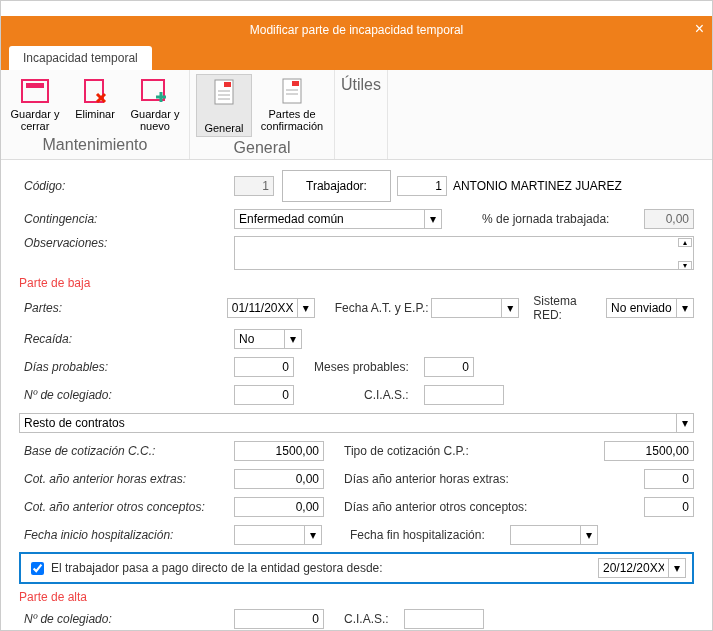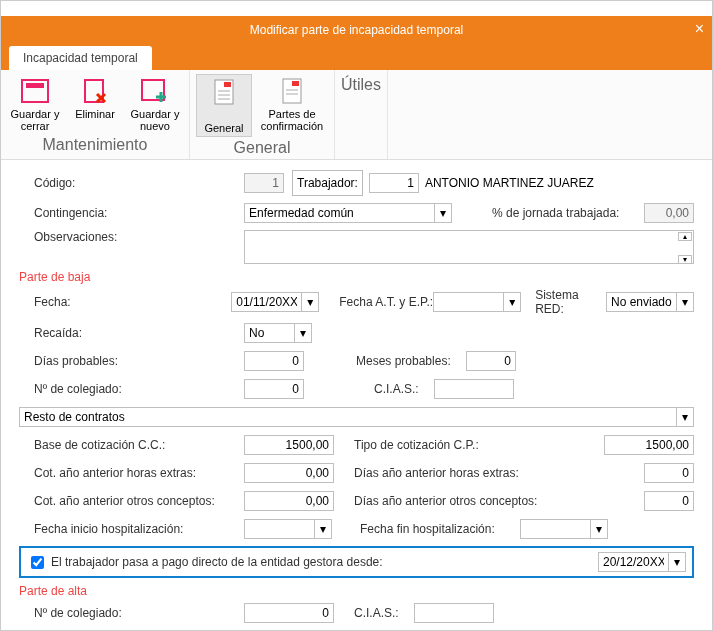--- a/index.html
+++ b/index.html
@@ -12,21 +12,21 @@
 .ribbon-group { border-right: 1px solid #e5e5e5; padding: 4px 6px 2px 6px; text-align: center; }
 .ribbon-items { display: flex; gap: 4px; }
 .ribbon-btn { display: flex; flex-direction: column; align-items: center; width: 56px; padding: 2px 0; cursor: pointer; }
 .ribbon-btn.active { background: #e8e8e8; border: 1px solid #ccc; gap: 13px; }
 .ribbon-btn svg { margin-bottom: 2px; }
 .ribbon-btn span { font-size: 11px; line-height: 1.1; text-align: center; }
 .ribbon-group-title { font-size: 16px; color: #666; margin-top: 2px; }
 .form { padding: 10px 18px; }
 .row { display: flex; align-items: center; margin-bottom: 6px; min-height: 22px; }
 .lbl { color: #333; }
-.lbl.indent { margin-left: 15px; }
+.lbl.indent { margin-left: 5px; font-style: italic; }
 input[type=text], select { border: 1px solid #bfbfbf; height: 20px; padding: 0 4px; background: #fff; }
 input[type=text].right { text-align: right; }
 input[type=text].ro { background: #f3f3f3; color: #666; }
 .section { font-size: 12px; color: #ef4444; margin: 6px 0 4px 0; }
 .combo { display: inline-flex; }
 .combo input { border-right: none; }
 .combo .btn { width: 18px; height: 20px; border: 1px solid #bfbfbf; background: #fff; display: flex; align-items: center; justify-content: center; cursor: pointer; }
 .spin { display: flex; flex-direction: column; margin-left: 2px; }
 .spin div { width: 14px; height: 9px; border: 1px solid #bfbfbf; font-size: 8px; line-height: 7px; text-align: center; background: #fff; cursor: pointer; }
 .hl { border: 2px solid #0f7fd0; padding: 4px 6px; display: flex; align-items: center; }
@@ -98,21 +98,21 @@
   <div class="ribbon-group">
     <div class="ribbon-group-title">Útiles</div>
   </div>
 </div>
 
 <div class="form">
 
   <div class="row">
     <span class="lbl indent" style="width:210px">Código:</span>
     <input type="text" class="right ro" style="width: 40px;" value="1">
-    <button style="margin-left:8px;height:26px;padding:0 4px;border:1px solid #bbb;background:#fff;cursor:pointer"><span>Trabajador:</span></button>
+    <button style="margin-left:8px;height:32px;padding:0 23px;border:1px solid #bbb;background:#fff;cursor:pointer"><span>Trabajador:</span></button>
     <input type="text" class="right" style="width: 50px; margin-left: 6px;" value="1">
     <span style="margin-left:6px">ANTONIO MARTINEZ JUAREZ</span>
   </div>
 
   <div class="row">
     <span class="lbl indent" style="width:210px">Contingencia:</span>
     <div class="combo">
       <input type="text" style="width: 190px;" value="Enfermedad común">
       <div class="btn">▾</div>
     </div>
@@ -127,21 +127,21 @@
       <div class="spin" style="position:absolute;right:1px;top:1px">
           <div>▴</div>
           <div style="margin-top:14px">▾</div>
         </div>
     </div>
   </div>
 
   <div class="section">Parte de baja</div>
 
   <div class="row">
-    <span class="lbl indent" style="width:210px">Fecha:</span>
+    <span class="lbl indent" style="width:210px">Partes:</span>
     <div class="combo">
         <input type="text" style="width: 70px;" value="01/11/20XX">
         <div class="btn">▾</div>
       </div>
     <span class="lbl" style="margin-left:20px;width:100px">Fecha A.T. y E.P.:</span>
     <div class="combo">
         <input type="text" style="width: 70px;">
         <div class="btn">▾</div>
       </div>
     <span class="lbl" style="margin-left:14px">Sistema RED:</span>
@@ -156,21 +156,21 @@
     <span class="lbl indent" style="width:210px">Recaída:</span>
     <div class="combo">
         <input type="text" style="width: 50px;" value="No">
         <div class="btn">▾</div>
       </div>
   </div>
 
   <div class="row">
     <span class="lbl indent" style="width:210px">Días probables:</span>
     <input type="text" class="right" style="width: 60px;" value="0">
-    <span class="lbl" style="margin-left:52px;width:110px">Meses probables:</span>
+    <span class="lbl" style="margin-left:20px;width:110px">Meses probables:</span>
     <input type="text" class="right" style="width: 50px;" value="0">
   </div>
 
   <div class="row">
     <span class="lbl indent" style="width:210px">Nº de colegiado:</span>
     <input type="text" class="right" style="width: 60px;" value="0">
     <span class="lbl" style="margin-left:70px;width:60px">C.I.A.S.:</span>
     <input type="text" style="width: 80px;">
   </div>
 

